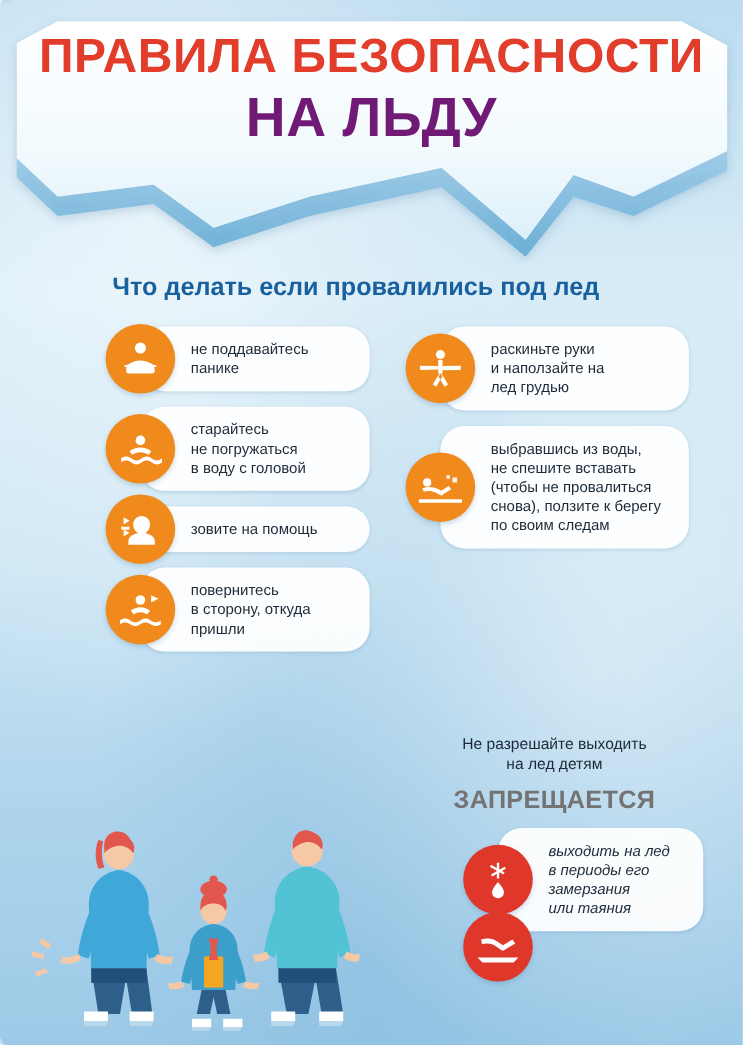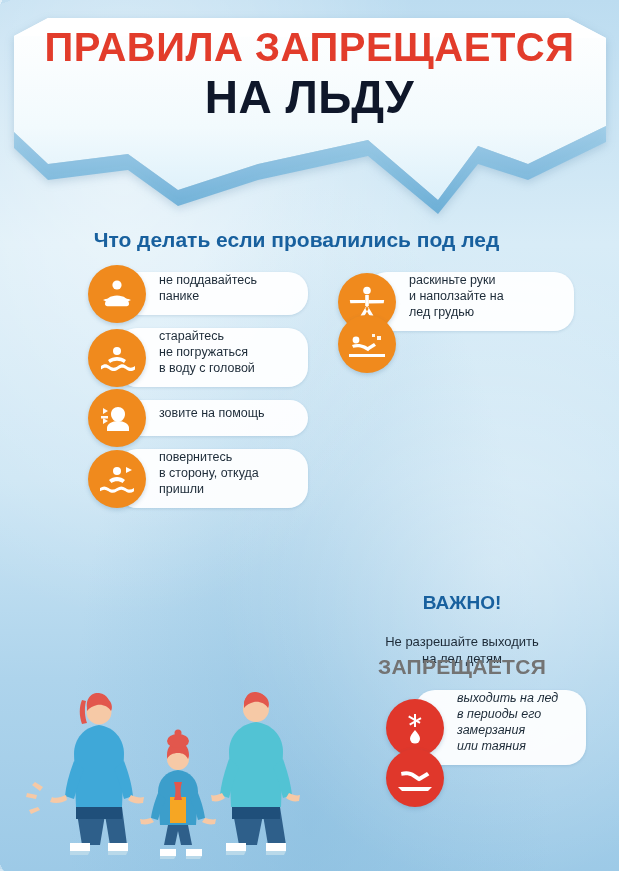--- a/index.html
+++ b/index.html
@@ -36,40 +36,40 @@
   }
   .title-wrap{
     position:absolute;left:0;top:26px;width:619px;text-align:center;
     z-index:3;
   }
   .title1{
     font-size:40px;font-weight:bold;color:#e23c2b;letter-spacing:.5px;
     line-height:1.05;white-space:nowrap;
   }
   .title2{
-    font-size:46px;font-weight:bold;color:#0f172a;letter-spacing:.5px;
+    font-size:46px;font-weight:bold;color:#701a75;letter-spacing:.5px;
     line-height:1.1;margin-top:4px;
   }
 
   
   .sec-title{
     position:absolute;left:0;top:228px;width:593px;text-align:center;
     font-size:21px;font-weight:bold;color:#18609e;z-index:4;
   }
 
   
   .col-left{position:absolute;left:88px;top:272px;width:220px;z-index:4;}
   .col-right{position:absolute;left:338px;top:272px;width:236px;z-index:4;}
 
   .tip{position:relative;margin-bottom:13px;}
   .tip .pill{
     margin-left:29px;
     background:rgba(255,255,255,.93);
     border-radius:20px;
-    padding:0 12px 11px 42px;
+    padding:11px 12px 11px 42px;
     min-height:36px;
     box-sizing:border-box;
     font-size:12.5px;color:#1d2b38;line-height:1.28;
     display:flex;align-items:center;
     box-shadow:0 1px 3px rgba(60,110,150,.18);
   }
   .tip .circ{
     position:absolute;left:0;top:50%;transform:translateY(-50%);
     width:58px;height:58px;border-radius:50%;
     background:#f08a1d;
@@ -115,21 +115,21 @@
         <stop offset="0%" stop-color="#9ecde8"></stop>
         <stop offset="100%" stop-color="#5fa8d4"></stop>
       </linearGradient>
     </defs>
     <polygon points="6,22 40,4 560,4 598,24 598,112 520,150 470,132 430,186 360,126 250,150 170,176 120,140 40,150 6,118" fill="url(#iceg)"></polygon>
     <polygon points="6,118 40,150 120,140 170,176 250,150 360,126 430,186 470,132 520,150 598,112 598,128 520,166 470,150 430,200 360,142 250,166 170,192 120,156 40,166 6,134" fill="url(#iceedge)" opacity="0.85"></polygon>
     <polygon points="40,4 560,4 598,24 6,22" fill="#ffffff" opacity="0.9"></polygon>
   </svg>
 
   <div class="title-wrap">
-    <div class="title1">ПРАВИЛА ЗАПРЕЩАЕТСЯ</div>
+    <div class="title1">ПРАВИЛА БЕЗОПАСНОСТИ</div>
     <div class="title2">НА ЛЬДУ</div>
   </div>
 
   <div class="sec-title">Что делать если провалились под лед</div>
 
   <div class="col-left">
 
     <div class="tip">
       <div class="circ">
         <svg viewBox="0 0 40 40">
@@ -214,25 +214,29 @@
         <svg viewBox="0 0 40 40">
             <g fill="#fff">
           <circle cx="9" cy="16" r="3.4"></circle>
           <path d="M5 21c4-1.6 9-1.4 13 .6l5 2.6-1.8 3-5-2.6c-3-1.5-6.6-1.8-10-.8z"></path>
           <path d="M19 24l8-5 2 2.8-8 5z"></path>
           <path d="M2 30h36v3H2z"></path>
           <path d="M30 12h4v4h-4zM25 10h3v3h-3z" opacity=".9"></path>
         </g>
           </svg>
       </div>
+      <div class="pill" style="white-space:pre-line">выбравшись из воды,
+не спешите вставать
+(чтобы не провалиться
+снова), ползите к берегу
+по своим следам</div>
     </div>
   </div>
 
   <div class="important">
-    <div class="imp-title">ВАЖНО!</div>
     <div class="imp-text" style="white-space:pre-line">Не разрешайте выходить
 на лед детям</div>
   </div>
 
   <div class="forbid-title">ЗАПРЕЩАЕТСЯ</div>
 
   <div class="col-forbid">
     <div class="tip">
       <div class="circ">
         <svg viewBox="0 0 40 40">

